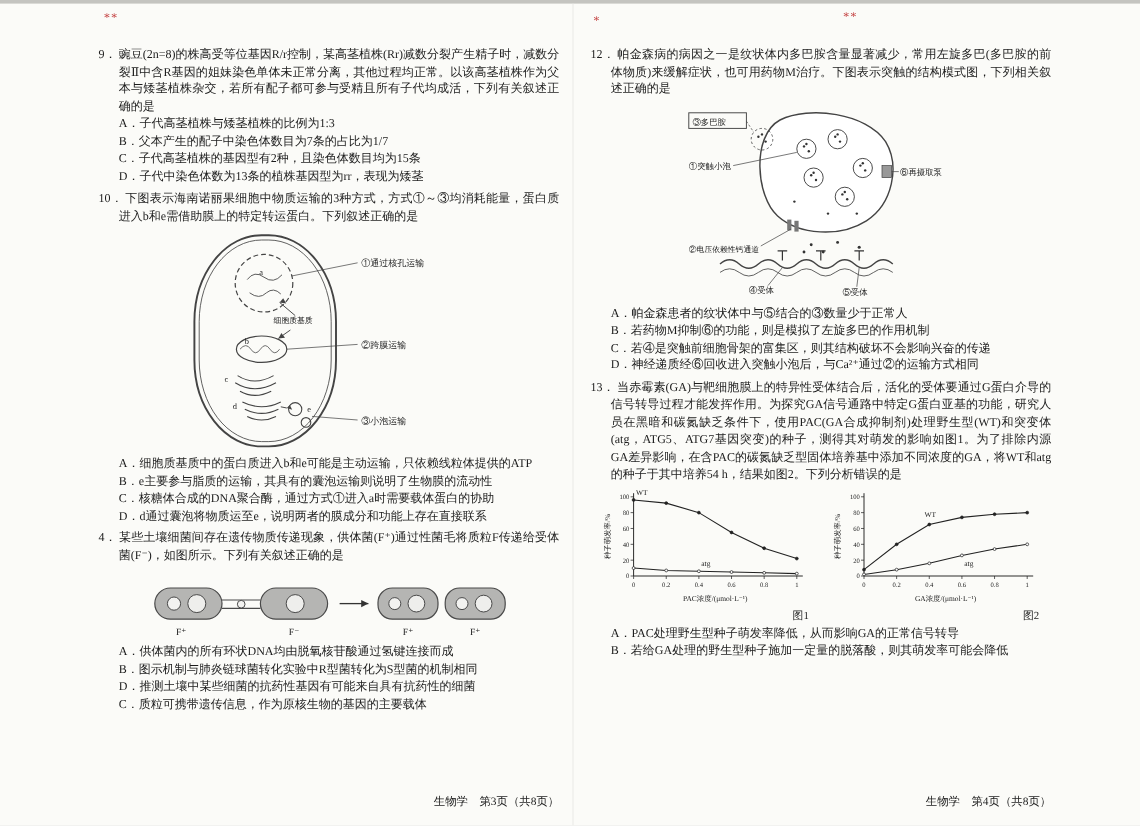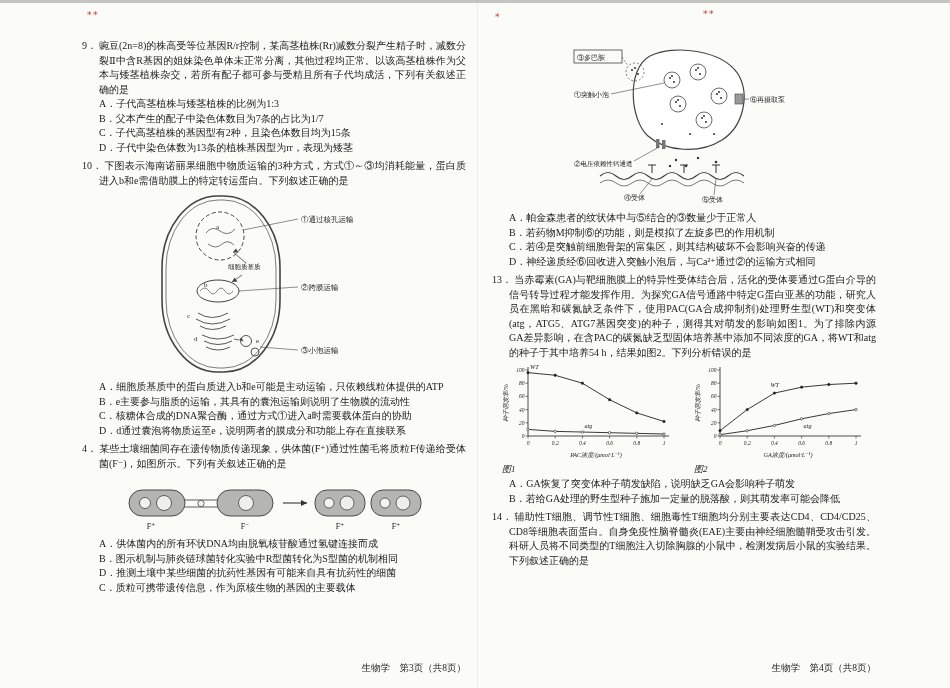--- a/index.html
+++ b/index.html
@@ -9,21 +9,21 @@
   .fold{position:absolute;left:477px;top:0;bottom:0;width:1px;background:#ececea;}
   .col{position:absolute;top:36px;width:384px;font-size:10px;line-height:1.45;text-align:justify;}
   .col.left{left:82px;}
   .col.right{left:492px;}
   .q{margin-bottom:4px;}
   .stem{padding-left:17px;text-indent:-17px;}
   .qnum{margin-right:2px;}
   .opt{padding-left:17px;}
   .fig{display:flex;justify-content:center;margin:3px 0;}
   .charts{display:flex;justify-content:space-around;margin:2px 0 3px 0;}
-  .chartbox{text-align:left;font-style:italic;}
+  .chartbox{text-align:right;}
   .caption{font-size:9px;line-height:1.1;}
   .footer{position:absolute;bottom:13px;width:384px;text-align:right;font-size:9.5px;color:#222;}
   .footer.f3{left:82px;}
   .footer.f4{left:492px;}
   .mark{position:absolute;color:#c23b3b;font-size:9px;line-height:1;}
   svg{overflow:visible;}
   svg text{font-family:"Liberation Serif","DejaVu Serif",serif;fill:#222;}
 </style>
 </head>
 <body>
@@ -131,20 +131,21 @@
       <div class="opt">A．供体菌内的所有环状DNA均由脱氧核苷酸通过氢键连接而成</div>
       <div class="opt">B．图示机制与肺炎链球菌转化实验中R型菌转化为S型菌的机制相同</div>
       <div class="opt">D．推测土壤中某些细菌的抗药性基因有可能来自具有抗药性的细菌</div>
       <div class="opt">C．质粒可携带遗传信息，作为原核生物的基因的主要载体</div>
     </div>
   </div>
 
   <div class="col right">
 
     <div class="q">
+      <div class="stem"><span class="qnum">12．</span><span>帕金森病的病因之一是纹状体内多巴胺含量显著减少，常用左旋多巴(多巴胺的前体物质)来缓解症状，也可用药物M治疗。下图表示突触的结构模式图，下列相关叙述正确的是</span></div>
 
       <div class="fig">
         <svg width="225" height="166" viewBox="0 0 225 166">
 
           <path d="M78,14 C102,2 150,8 166,32 C178,52 172,84 150,98 C128,112 94,110 76,94 C58,78 54,27 78,14 Z" fill="#fff" stroke="#444" stroke-width="1.2"></path>
 
           <g stroke="#444" stroke-width="0.8" fill="none">
             <circle cx="100" cy="38" r="8"></circle>
               <circle cx="126" cy="30" r="8"></circle>
             <circle cx="147" cy="54" r="8"></circle>
@@ -318,24 +319,21 @@
               <circle cx="80.4" cy="63.44" r="1.2" fill="#fff" stroke="#222" stroke-width="0.6"></circle>
               <circle cx="107.6" cy="56.839999999999996" r="1.2" fill="#fff" stroke="#222" stroke-width="0.6"></circle>
               <circle cx="134.8" cy="51.559999999999995" r="1.2" fill="#fff" stroke="#222" stroke-width="0.6"></circle>
               <circle cx="162" cy="47.6" r="1.2" fill="#fff" stroke="#222" stroke-width="0.6"></circle>
               <text x="109.6" y="65.84" font-size="6.2">atg</text>
             </svg>
           <div class="caption">图2</div>
         </div>
       </div>
 
-      <div class="opt">A．GA恢复了突变体种子萌发缺陷，说明缺乏GA会影响种子萌发</div>
+      <div class="opt">A．PAC处理野生型种子萌发率降低，从而影响GA的正常信号转导</div>
       <div class="opt">B．若给GA处理的野生型种子施加一定量的脱落酸，则其萌发率可能会降低</div>
     </div>
 
-    <div class="q">
-      <div class="stem"><span class="qnum">14．</span><span>辅助性T细胞、调节性T细胞、细胞毒性T细胞均分别主要表达CD4、CD4/CD25、CD8等细胞表面蛋白。自身免疫性脑脊髓炎(EAE)主要由神经细胞髓鞘受攻击引发。科研人员将不同类型的T细胞注入切除胸腺的小鼠中，检测发病后小鼠的实验结果。下列叙述正确的是</span></div>
-    </div>
   </div>
 
   <div class="footer f3">生物学　第3页（共8页）</div>
   <div class="footer f4">生物学　第4页（共8页）</div>
 </div>
 
 </body></html>

